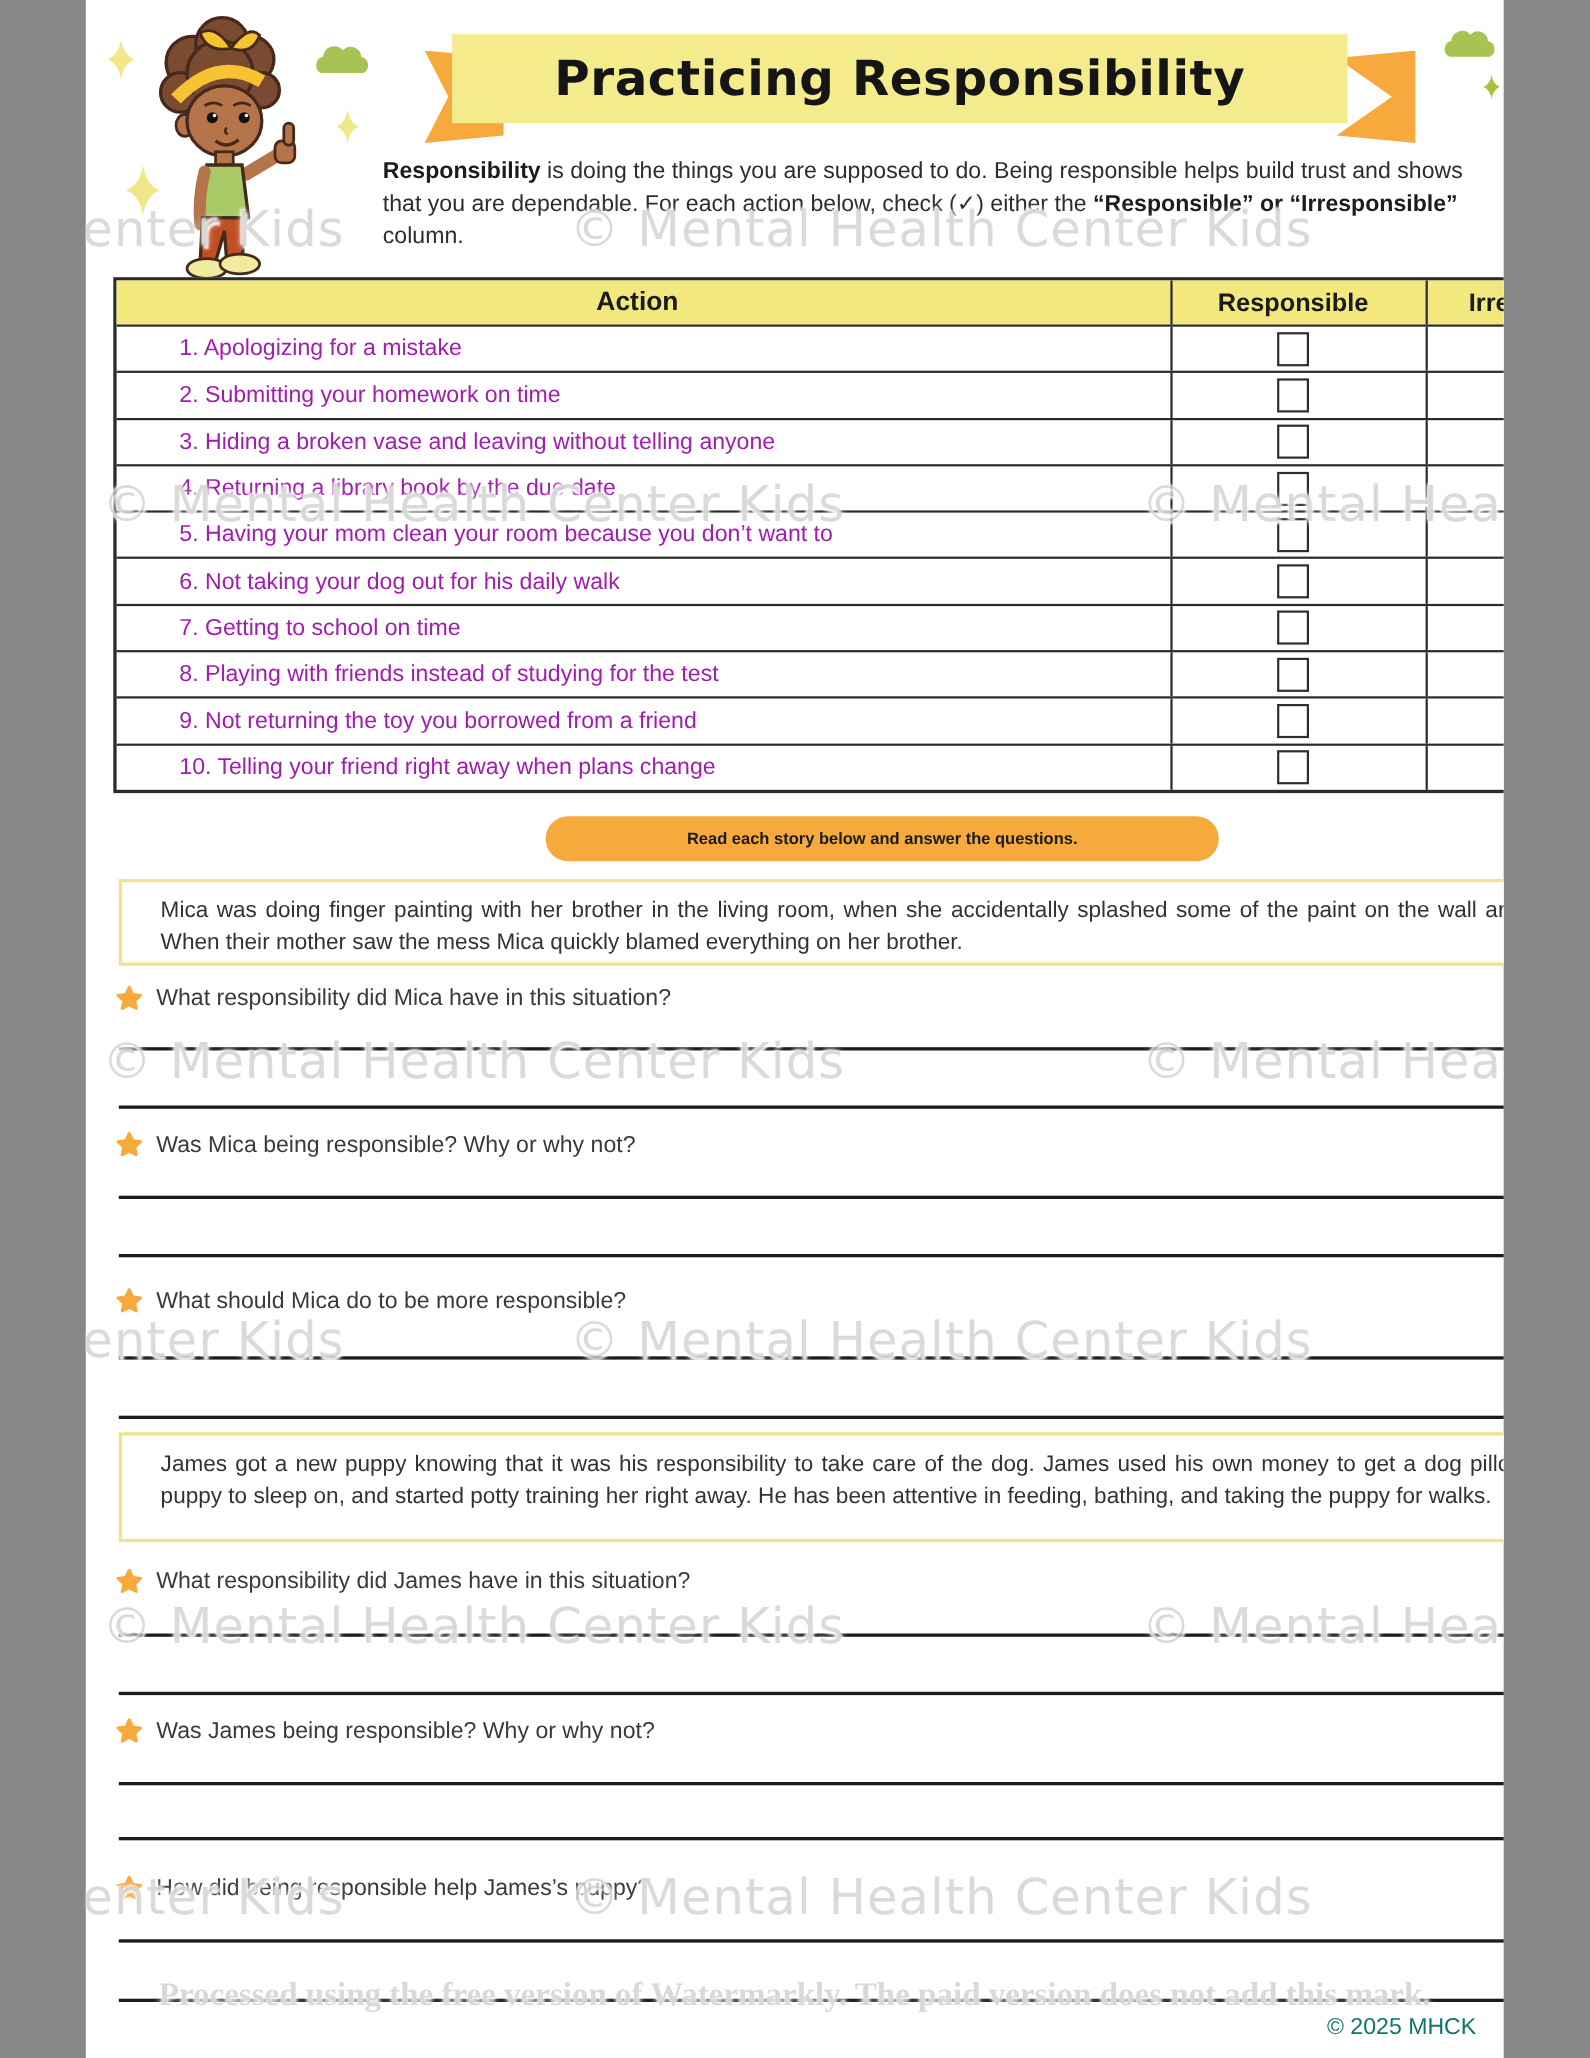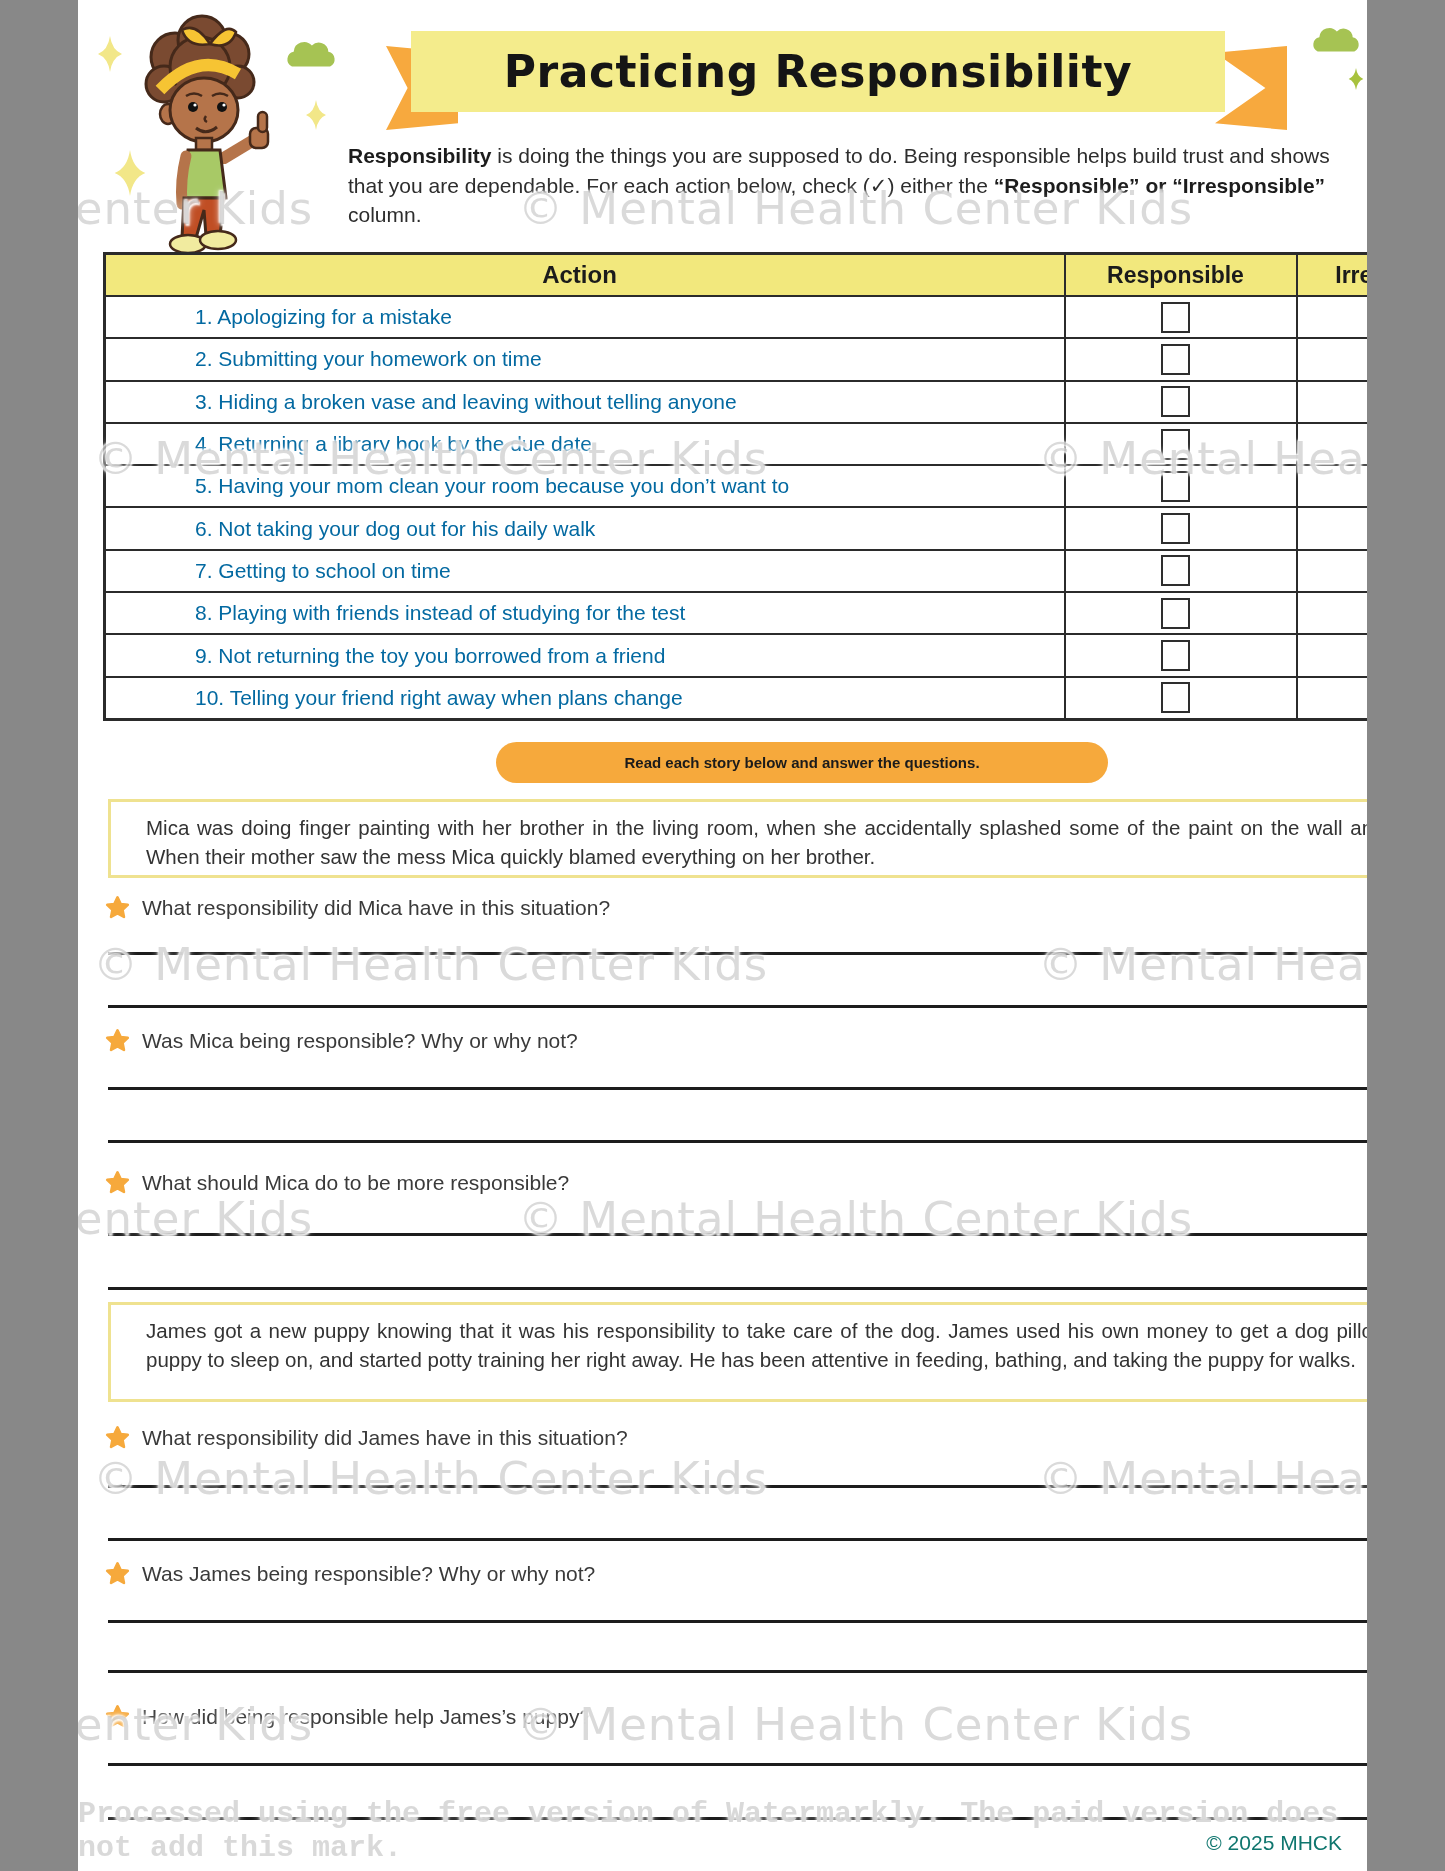--- a/index.html
+++ b/index.html
@@ -21,21 +21,21 @@
   
   .dec { position:absolute; }
 
   
   .rtable { position:absolute; left:25px; top:252px; width:1395px; border:3px solid #2b2b2b; background:#fff; }
   .thead, .trow { display:grid; grid-template-columns:947px 221px 221px;gap:11px; }
   .thead { height:40px; background:#F2E87D; }
   .trow  { height:42.3px; border-top:2.5px solid #2b2b2b; }
   .th { display:flex; align-items:center; justify-content:center; font-size:23px; font-weight:bold; color:#1b1b1b; }
   .th + .th, .td + .td { border-left:2.5px solid #2b2b2b; }
-  .td.action { display:flex; align-items:center; padding-left:89px; font-size:21px; color:#0369a1; }
+  .td.action { display:flex; align-items:center; padding-left:57px; font-size:21px; color:#a21caf; }
   .td.check  { display:flex; align-items:center; justify-content:center; }
   .checkbox { width:29px; height:31px; border:2.5px solid #2e2e2e; background:#fff; }
 
   
   .pill { position:absolute; left:418px; top:742px; width:612px; height:41px; border-radius:21px;
           background:#F6A93C; display:flex; align-items:center; justify-content:center;
           font-size:15px; font-weight:bold; color:#1b1b1b; }
 
   
   .story { position:absolute; left:30px; width:1385px; border:3.5px solid #EFE290; background:#fff;
@@ -49,22 +49,22 @@
   .question .qtext { margin-left:11px; font-size:21px; color:#3a3a3a; }
 
   .answer-line { position:absolute; left:30px; width:1386px; height:2.5px; background:#1c1c1c; }
 
   
   .wm-layer { position:absolute; inset:0; pointer-events:none; z-index:6; }
   .wm-tile { position:absolute; white-space:nowrap; font-family:"DejaVu Sans", sans-serif;
              font-size:45px; font-weight:normal; letter-spacing:1px;
              color:rgba(163,163,163,0.40);
              text-shadow:1px 2px 2px rgba(255,255,255,0.95), -1px -1px 2px rgba(255,255,255,0.95), 0 0 7px rgba(255,255,255,0.85); }
-  .wm-bottom { position:absolute; left:0; top:1797px; width:100%; text-align:left;
-               font-family:Liberation Mono, monospace; font-size:30px; font-weight:bold;
+  .wm-bottom { position:absolute; left:0; top:1797px; width:100%; text-align:center;
+               font-family:Liberation Serif, serif; font-size:30px; font-weight:bold;
                color:rgba(210,210,210,0.85);
                text-shadow:0 2px 3px rgba(255,255,255,0.95), 0 -2px 3px rgba(255,255,255,0.95), 0 0 8px rgba(255,255,255,0.9); }
 
   .copyright { position:absolute; right:25px; top:1831px; font-size:21px; color:#0f766e; }
 </style>
 </head>
 <body>
 
 <div class="page">
 

